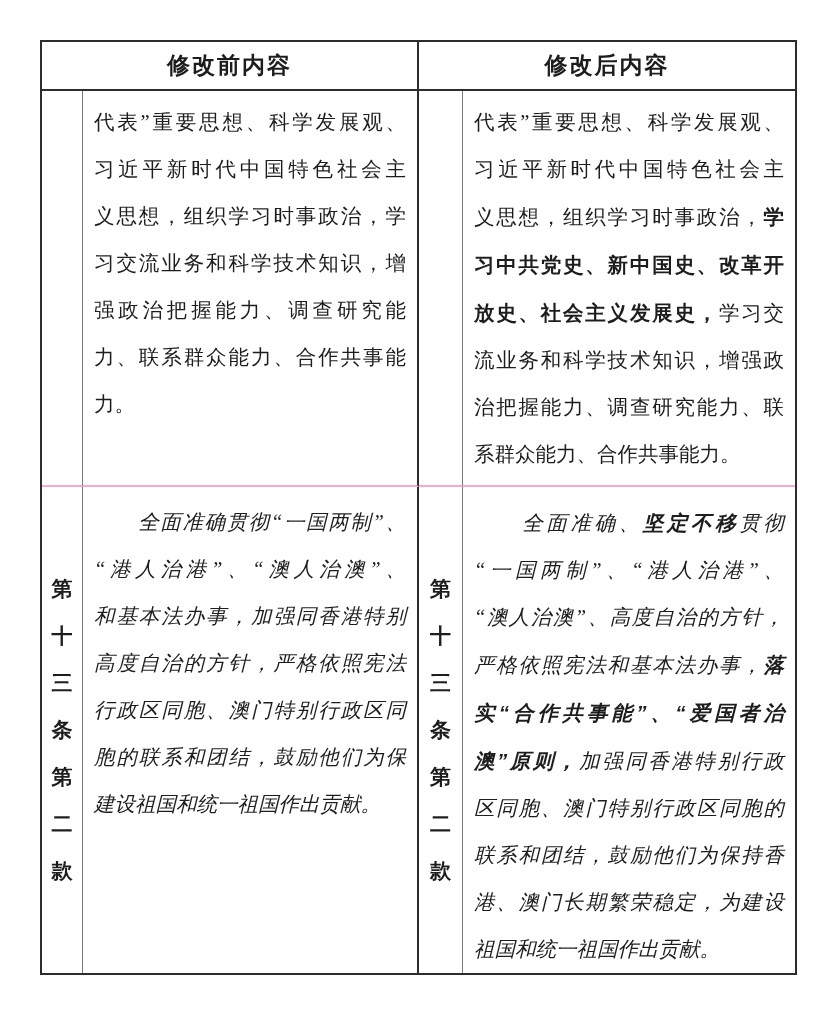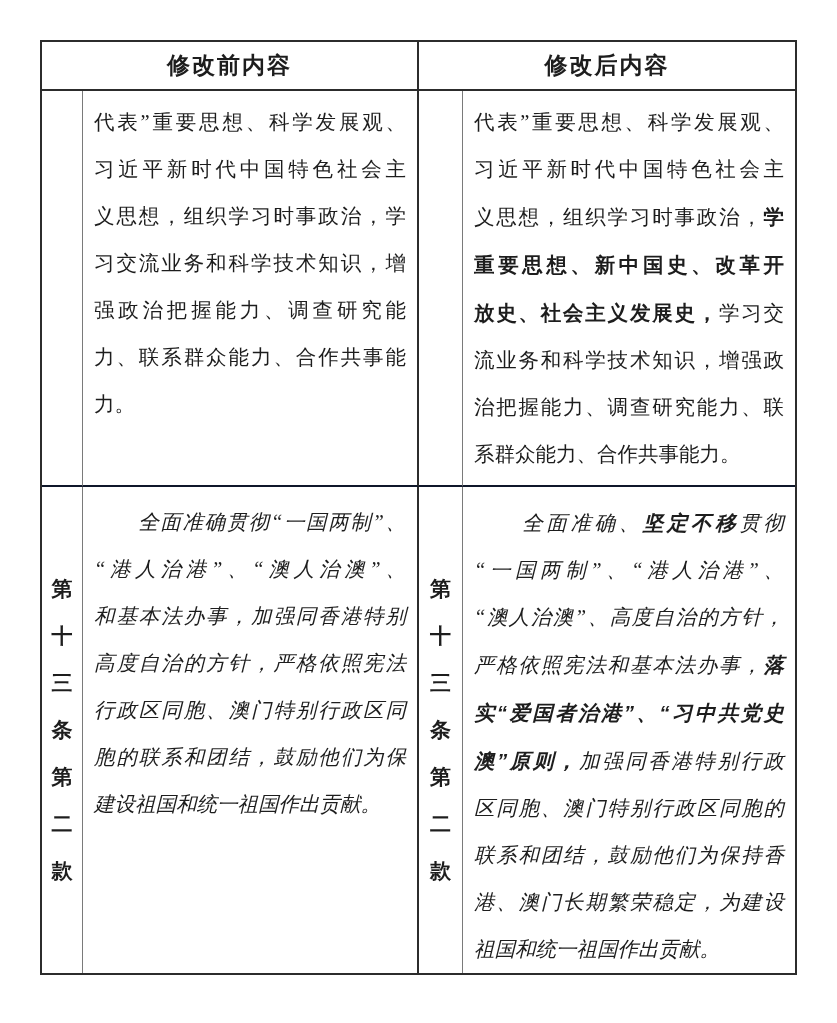--- a/index.html
+++ b/index.html
@@ -56,21 +56,21 @@
     font-weight: bold;
   }
   .lab .vtext {
     width: 24px;
     font-size: 21px;
     line-height: 47px;
     text-align: center;
     word-break: break-all;
     line-break: anywhere;
   }
-  .row1 { border-bottom: 2px solid #0f172a; }
+  .row1 { border-bottom: 2px solid #f9a8d4; }
 
   
   .txt {
     padding: 8px 11px 0 11px;
     font-size: 20.5px;
     line-height: 47px;
   }
   .row2.txt { padding-top: 12px; font-style: italic; }
 
   .tl { min-height: 47px; }
@@ -105,21 +105,21 @@
         <div class="tl just"><span>力、联系群众能力、合作共事能</span></div>
         <div class="tl"><span>力。</span></div>
       </div>
     <div class="cell lab row1">
       <div class="vtext"></div>
     </div>
     <div class="cell txt row1">
         <div class="tl just"><span>代表”重要思想、科学发展观、</span></div>
         <div class="tl just"><span>习近平新时代中国特色社会主</span></div>
         <div class="tl just"><span>义思想，组织学习时事政治，</span><span class="em">学</span></div>
-        <div class="tl just"><span class="em">重要思想、新中国史、改革开</span></div>
+        <div class="tl just"><span class="em">习中共党史、新中国史、改革开</span></div>
         <div class="tl just"><span class="em">放史、社会主义发展史，</span><span>学习交</span></div>
         <div class="tl just"><span>流业务和科学技术知识，增强政</span></div>
         <div class="tl just"><span>治把握能力、调查研究能力、联</span></div>
         <div class="tl"><span>系群众能力、合作共事能力。</span></div>
       </div>
 
     <div class="cell lab row2">
       <div class="vtext">第十三条第二款</div>
     </div>
     <div class="cell txt row2 half-divider">
@@ -132,21 +132,21 @@
         <div class="tl"><span>建设祖国和统一祖国作出贡献。</span></div>
       </div>
     <div class="cell lab row2">
       <div class="vtext">第十三条第二款</div>
     </div>
     <div class="cell txt row2">
         <div class="tl just"><span>　　全面准确、</span><span class="em">坚定不移</span><span>贯彻</span></div>
         <div class="tl just"><span>“一国两制”、“港人治港”、</span></div>
         <div class="tl just"><span>“澳人治澳”、高度自治的方针，</span></div>
         <div class="tl just"><span>严格依照宪法和基本法办事，</span><span class="em">落</span></div>
-        <div class="tl just"><span class="em">实“爱国者治港”、“习中共党史</span></div>
+        <div class="tl just"><span class="em">实“合作共事能”、“爱国者治</span></div>
         <div class="tl just"><span class="em">澳”原则，</span><span>加强同香港特别行政</span></div>
         <div class="tl just"><span>区同胞、澳门特别行政区同胞的</span></div>
         <div class="tl just"><span>联系和团结，鼓励他们为保持香</span></div>
         <div class="tl just"><span>港、澳门长期繁荣稳定，为建设</span></div>
         <div class="tl"><span>祖国和统一祖国作出贡献。</span></div>
       </div>
 
   </div>
 </div>
 

